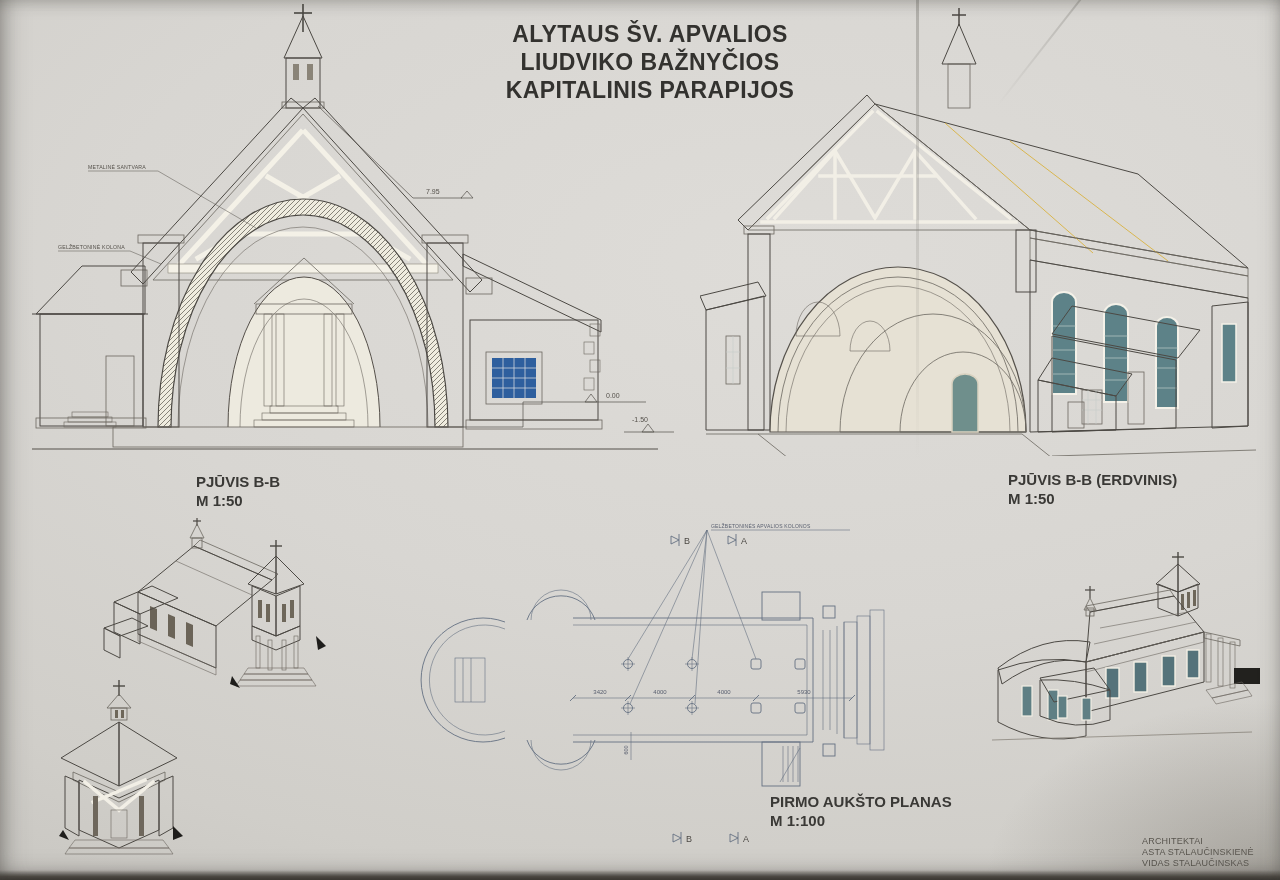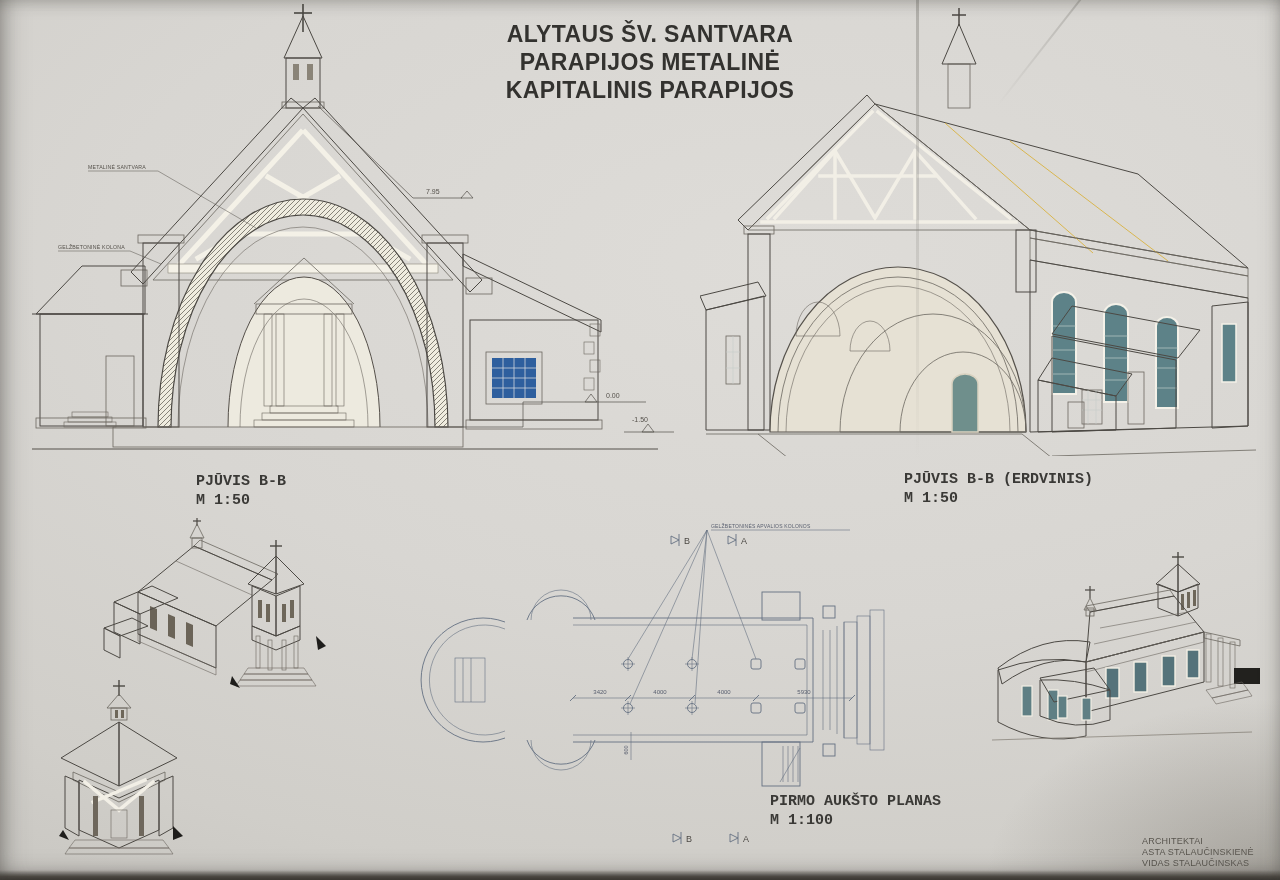--- a/index.html
+++ b/index.html
@@ -14,21 +14,21 @@
   .corner-shade{position:absolute;right:0;bottom:0;width:420px;height:260px;pointer-events:none;
     background:radial-gradient(100% 100% at 100% 100%, rgba(104,99,90,.42), rgba(104,99,90,0) 70%);}
   .edge-bottom{position:absolute;left:0;right:0;bottom:0;height:10px;
     background:linear-gradient(to bottom, rgba(60,57,52,0), #55514a 65%, #3b3833);}
   .crease-v{position:absolute;left:916px;top:0;width:3px;height:460px;
     background:linear-gradient(to bottom, rgba(128,126,120,.45), rgba(128,126,120,0));}
   .crease-d{position:absolute;left:1040px;top:-20px;width:2px;height:140px;transform:rotate(38deg);
     background:linear-gradient(to bottom, rgba(128,126,120,.4), rgba(128,126,120,0));}
   .title{position:absolute;left:430px;top:20px;width:440px;text-align:center;
     font-size:23px;font-weight:bold;line-height:28px;color:#33322f;letter-spacing:.4px;}
-  .dwg-label{position:absolute;font-size:15px;font-weight:bold;color:#3a3936;line-height:19px;font-family:Liberation Mono, monospace;}
+  .dwg-label{position:absolute;font-size:15px;font-weight:bold;color:#3a3936;line-height:19px;}
   .credits{position:absolute;left:1142px;top:836px;font-size:9px;line-height:11px;color:#54514b;letter-spacing:.2px;}
   svg{position:absolute;font-family:"Liberation Sans",sans-serif;}
   .s{stroke:#4c4944;stroke-width:1;fill:none;}
   .s8{stroke:#6b675f;stroke-width:.8;fill:none;}
   .s6{stroke:#6b675f;stroke-width:.6;fill:none;}
   .w{stroke:#f4f1e7;stroke-width:5;fill:none;stroke-linecap:square;}
   .w3{stroke:#f2efe6;stroke-width:3.5;fill:none;stroke-linecap:square;}
   .ann{fill:#55514b;}
   .pl{stroke:#647082;stroke-width:.9;fill:none;}
   .pl6{stroke:#647082;stroke-width:.6;fill:none;}
@@ -57,22 +57,22 @@
         <ellipse cx="26" cy="2" rx="3.6" ry="2.4" fill="#c6beaa" stroke="#9a947f" stroke-width="0.6"></ellipse>
       </pattern>
       <pattern id="archHatch" width="5" height="5" patternUnits="userSpaceOnUse">
         <rect width="5" height="5" fill="#efecdf"></rect>
         <path d="M0,5 L5,0" stroke="#5a564e" stroke-width="0.7"></path>
       </pattern>
     </defs>
   </svg>
 
   <div class="title">
-    <div>ALYTAUS ŠV. SANTVARA</div>
-    <div>PARAPIJOS METALINĖ</div>
+    <div>ALYTAUS ŠV. APVALIOS</div>
+    <div>LIUDVIKO BAŽNYČIOS</div>
     <div>KAPITALINIS PARAPIJOS</div>
   </div>
 
   <svg style="left:18px;top:2px" width="660" height="452" viewBox="0 0 660 452">
     <g>
       <line x1="285" y1="2" x2="285" y2="30" stroke="#4c4944" stroke-width="1.6"></line>
       <line x1="276" y1="11" x2="294" y2="11" stroke="#4c4944" stroke-width="1.6"></line>
       <polygon points="285,14 266,56 304,56" fill="#e7c45c" class="s"></polygon>
       <rect x="268" y="56" width="34" height="50" fill="#eceadf" class="s"></rect>
       <rect x="275" y="62" width="6" height="16" fill="#8a8478"></rect>
@@ -234,21 +234,21 @@
       <polygon points="6,304 64,290 64,424 6,424" fill="url(#stoneP)" class="s"></polygon>
       <rect x="26" y="330" width="14" height="48" fill="#5d8288" class="s8"></rect>
       <path d="M33,330V378M26,346H40M26,362H40" stroke="#c8cfc9" stroke-width="0.6"></path>
     </g>
   </svg>
 
   <div class="dwg-label" style="left:196px;top:472px">
     <div>PJŪVIS B-B</div>
     <div>M 1:50</div>
   </div>
-  <div class="dwg-label" style="left:904px;top:470px">
+  <div class="dwg-label" style="left:1008px;top:470px">
     <div>PJŪVIS B-B (ERDVINIS)</div>
     <div>M 1:50</div>
   </div>
   <div class="dwg-label" style="left:770px;top:792px">
     <div>PIRMO AUKŠTO PLANAS</div>
     <div>M 1:100</div>
   </div>
 
   <svg style="left:100px;top:518px" width="270" height="190" viewBox="0 0 270 190">
     <g>

